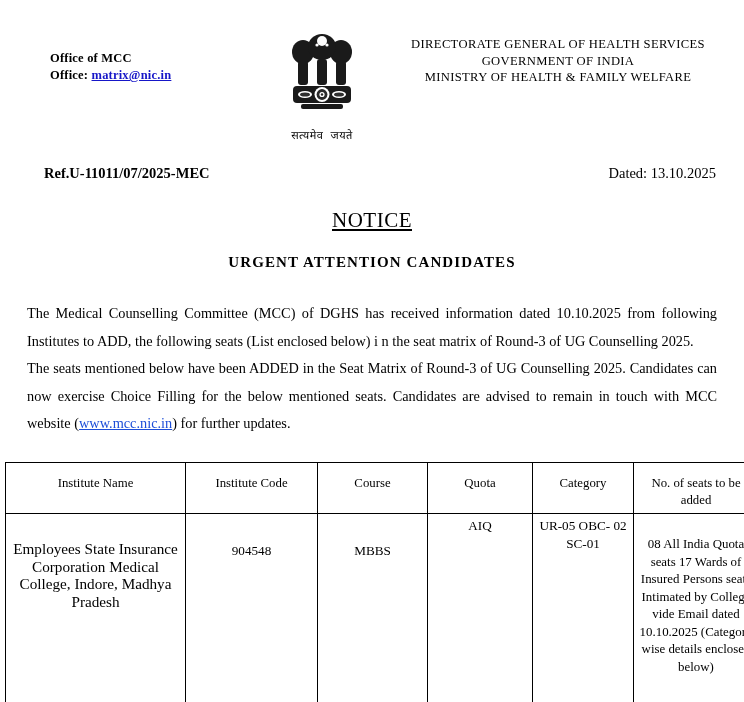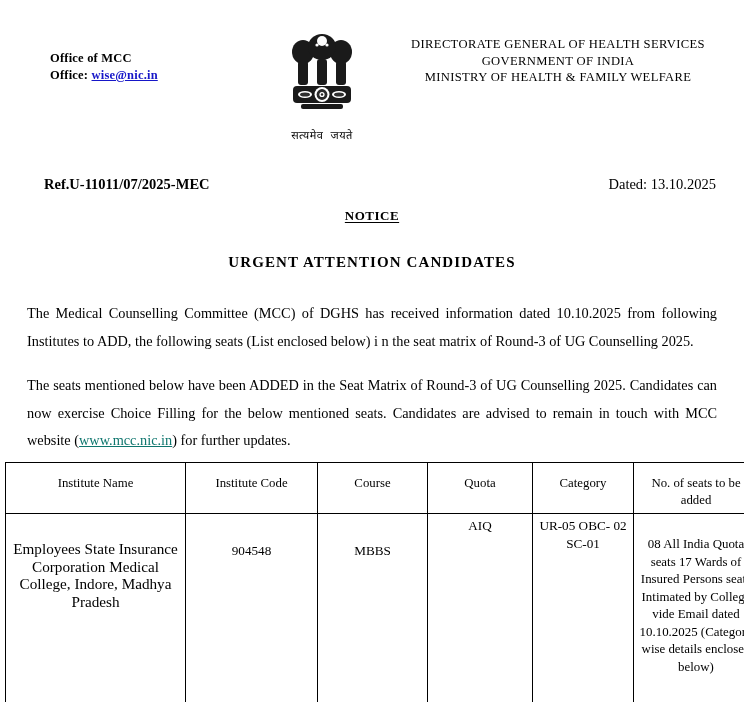--- a/index.html
+++ b/index.html
@@ -69,21 +69,21 @@
     letter-spacing: 0.35px;
   }
   .govt-block .gline {
     white-space: nowrap;
   }
 
   
   .refline {
     position: absolute;
     left: 0;
-    top: 176px;
+    top: 165px;
     width: 744px;
     height: 22px;
   }
   .ref-no {
     position: absolute;
     left: 44px;
     top: 0;
     font-weight: bold;
     font-size: 14.5px;
     white-space: nowrap;
@@ -97,22 +97,22 @@
     white-space: nowrap;
   }
 
   
   .notice-title {
     position: absolute;
     left: 0;
     top: 208px;
     width: 744px;
     text-align: center;
-    font-weight: bold;
-    font-size: 13px;
+    font-weight: normal;
+    font-size: 21px;
     letter-spacing: 0.5px;
   }
   .notice-title span {
     text-decoration: underline;
     text-underline-offset: 2px;
   }
   .subtitle {
     position: absolute;
     left: 0;
     top: 254px;
@@ -132,23 +132,23 @@
     left: 27px;
     top: 300px;
     width: 690px;
   }
   .para {
     text-align: justify;
     font-size: 14.3px;
     line-height: 27.5px;
     margin: 0;
   }
-  .para.p1 { margin-bottom: 17px; }
+  .para.p1 { margin-bottom: 0px; }
   .url-link {
-    color: #0f766e;
+    color: #1d4ed8;
     text-decoration: underline;
   }
 
   
   .seat-table {
     position: absolute;
     left: 5px;
     top: 462px;
     width: 723px;
     border-collapse: collapse;
@@ -205,21 +205,21 @@
 </style>
 </head>
 <body>
 
 <div class="header">
 
   <div class="office-block">
     <div class="line">Office of MCC</div>
     <div class="line">
       <span>Office:</span>
-      <span class="email-link">wise@nic.in</span>
+      <span class="email-link">matrix@nic.in</span>
     </div>
   </div>
 
   <div class="emblem">
     <svg width="66" height="86" viewBox="0 0 66 86">
       <g fill="#1a1a1a">
 
         <ellipse cx="14" cy="20" rx="11" ry="12"></ellipse>
         <ellipse cx="52" cy="20" rx="11" ry="12"></ellipse>
 

